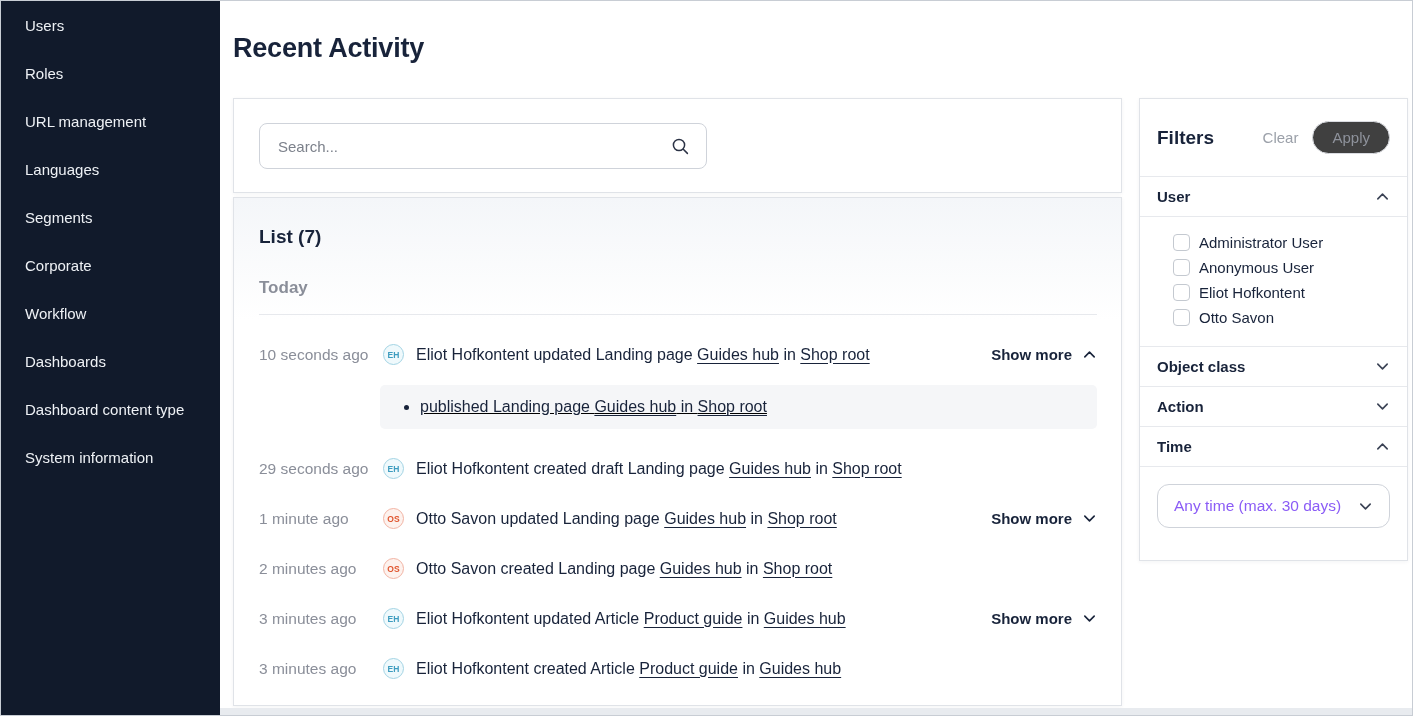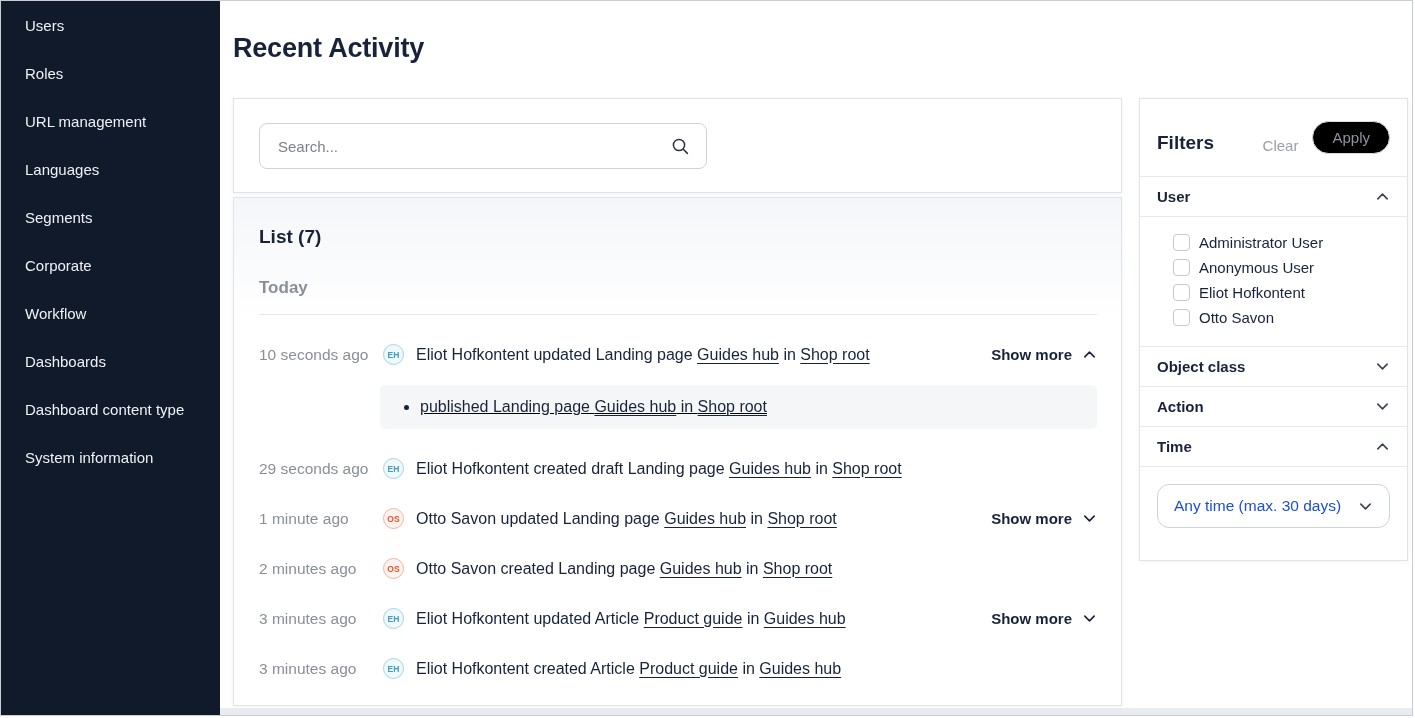--- a/index.html
+++ b/index.html
@@ -36,34 +36,34 @@
   .avatar.red  { border:1px solid #f2b3a3; background:#fdf2ee; color:#e0552e; }
   .row-msg { flex:1; font-size:16px; color:#18233a; }
   .lnk { color:#18233a; text-decoration:underline; text-underline-offset:3px; }
   .show-more { flex:none; display:flex; align-items:center; gap:10px; background:none; border:0; padding:0; font-family:inherit; font-size:15px; font-weight:600; color:#18233a; cursor:pointer; }
   .details { margin:20px 0 0 121px; background:#f5f6f8; border-radius:5px; padding:13px 20px; }
   .details ul { margin:0; padding-left:20px;text-decoration:underline; }
   .details li { font-size:16px; color:#18233a; }
 
   
   .filters-card { left:1138px; top:97px; width:269px; height:463px; }
-  .filters-header { display:flex; align-items:flex-end; padding:22px 17px 22px; }
+  .filters-header { display:flex; align-items:center; padding:22px 17px 22px; }
   .filters-title { flex:1; font-size:19px; font-weight:800; color:#18233a; }
   .clear-btn { font-size:15px; color:#9ba0a9; margin-right:14px; cursor:pointer; }
-  .apply-btn { font-family:inherit; font-size:15px; color:#8e929b; background:#000000; border:1px solid #dadce1; border-radius:17px; padding:7px 19px; cursor:pointer; }
+  .apply-btn { font-family:inherit; font-size:15px; color:#8e929b; background:#404040; border:1px solid #dadce1; border-radius:17px; padding:7px 19px; cursor:pointer; }
   .filter-section { border-top:1px solid #e7e9ed; }
   .fs-header { display:flex; align-items:center; justify-content:space-between; padding:11px 17px; cursor:pointer; }
   .fs-header .chev { color:#3a4254; }
   .fs-label { font-size:15px; font-weight:700; color:#18233a; }
   .fs-content { border-top:1px solid #e7e9ed; padding:13px 17px 16px; }
   .opt { display:flex; align-items:center; gap:9px; padding:4px 16px; cursor:pointer; }
   .opt input { appearance:none; -webkit-appearance:none; width:17px; height:17px; border:1px solid #c4c9d0; border-radius:4px; margin:0; background:#fff; }
   .opt span { font-size:15px; color:#18233a; }
   .fs-content.time { padding:17px 17px 0; }
-  .time-dd { display:flex; align-items:center; justify-content:space-between; border:1px solid #cfd3da; border-radius:12px; padding:12px 16px; font-size:15.5px; color:#1d4ed8; cursor:pointer; }
+  .time-dd { display:flex; align-items:center; justify-content:space-between; border:1px solid #cfd3da; border-radius:12px; padding:12px 16px; font-size:15.5px; color:#8b5cf6; cursor:pointer; }
   .time-dd .chev { color:#3a4254; }
 
   .bottom-strip { position:absolute; left:219px; right:0; bottom:0; height:7px; background:#e8ebef; }
 </style>
 </head>
 <body>
 
 <div class="frame">
 
   <nav class="sidebar">

